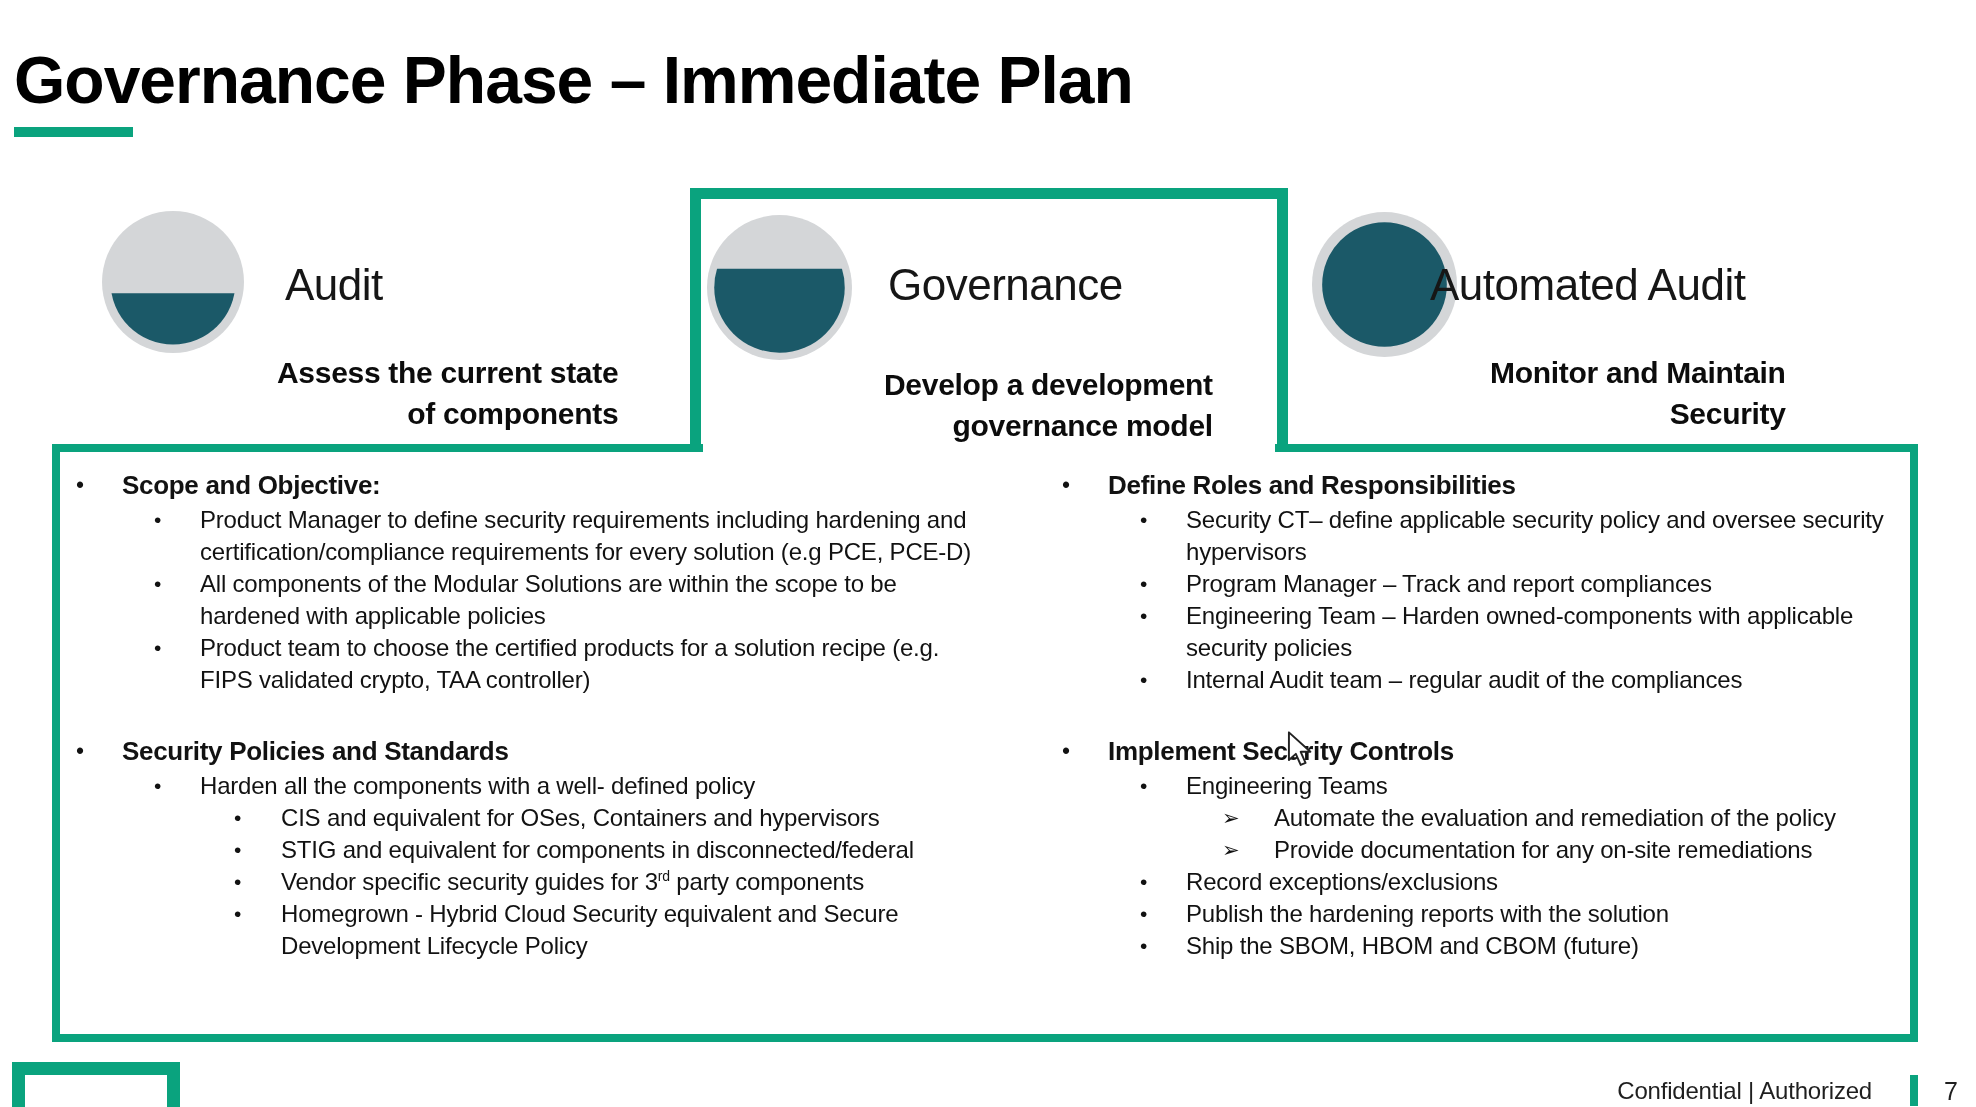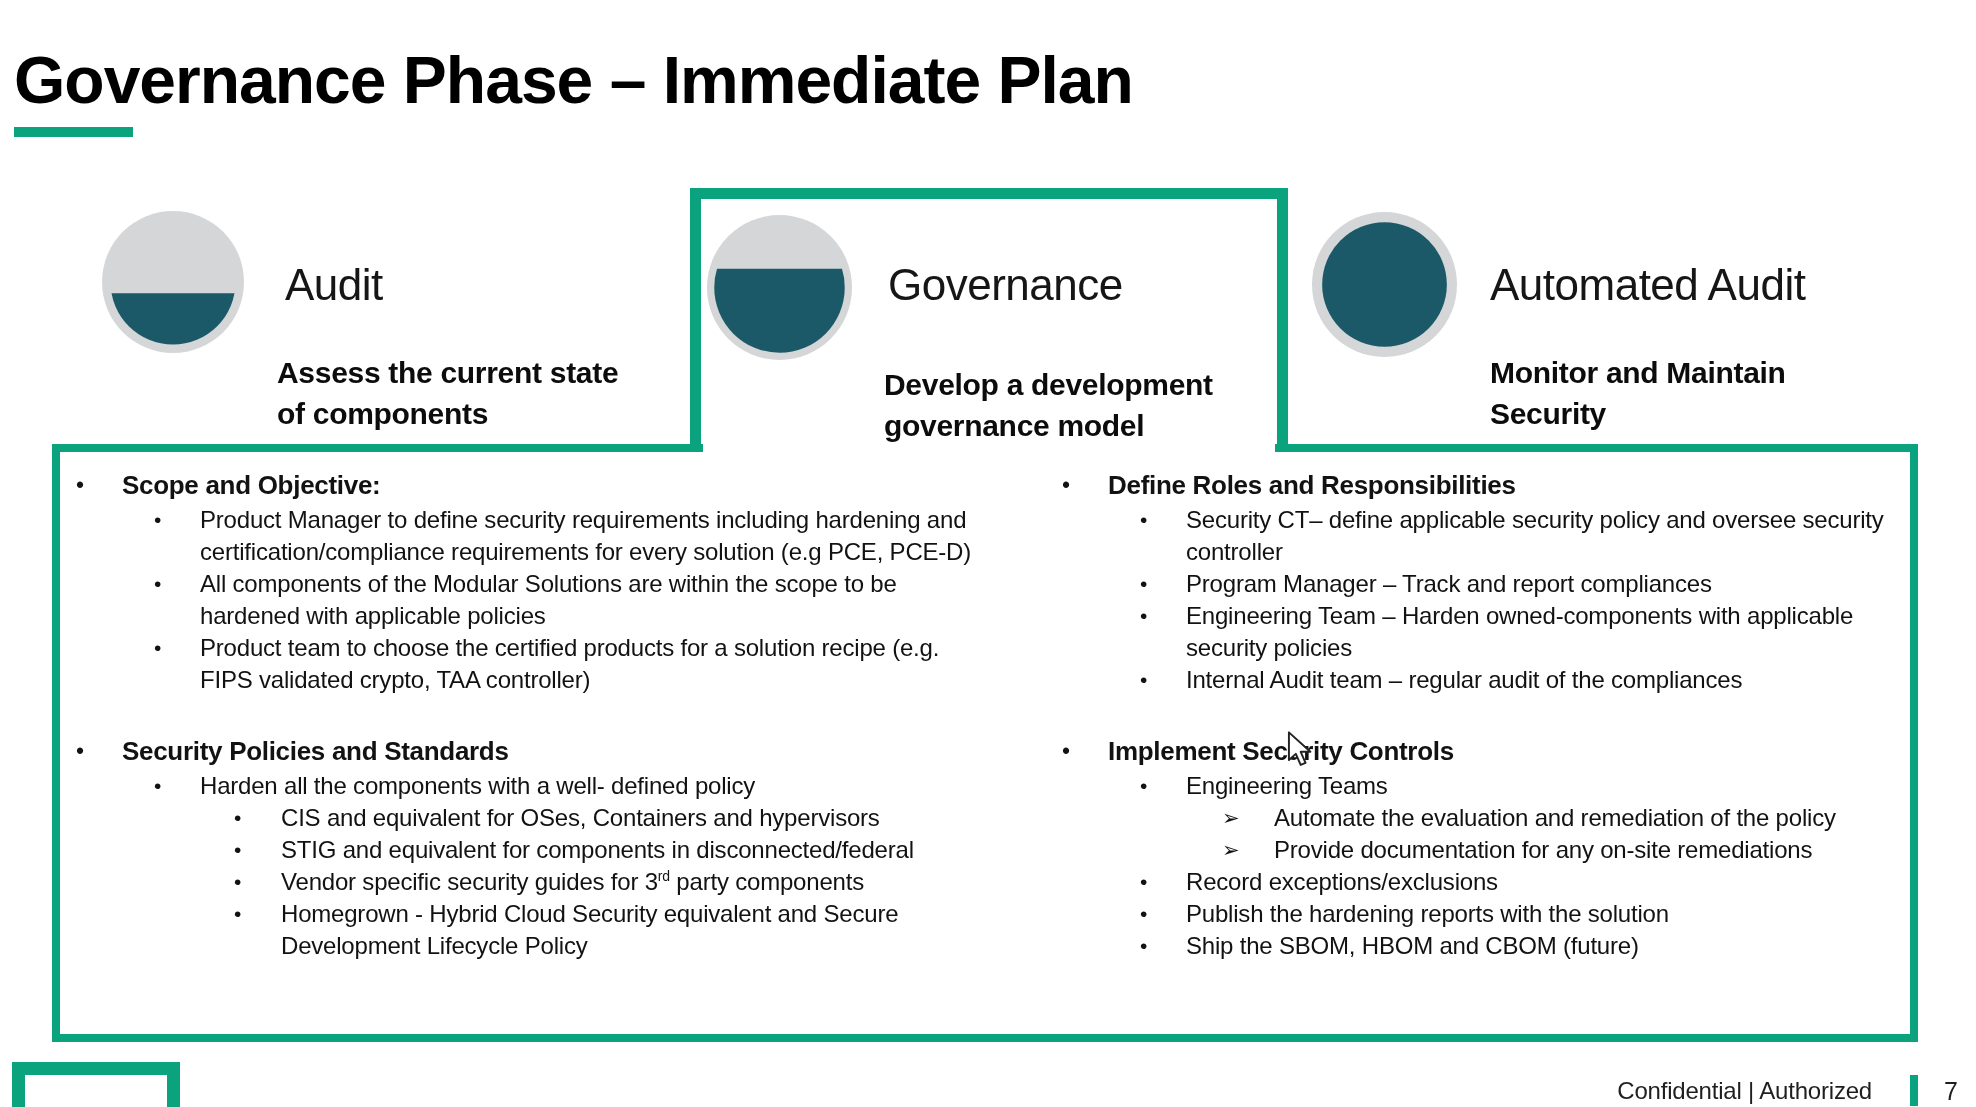--- a/index.html
+++ b/index.html
@@ -15,22 +15,22 @@
 
   
   #governance-box{left:690px;top:188px;width:598px;height:256px;border:11px solid #0aa37e;border-bottom:none;box-sizing:border-box;background:#fff;}
   #main-box{left:52px;top:444px;width:1866px;height:598px;border:8px solid #0aa37e;box-sizing:border-box;background:#fff;}
   #gap-patch{left:703px;top:444px;width:572px;height:10px;background:#ffffff;}
 
   .phase-icon{position:absolute;}
   .phase-name{position:absolute;font-size:44px;font-weight:400;color:#161616;letter-spacing:-0.5px;white-space:pre;}
   #phase-name-1{left:285px;top:260px;}
   #phase-name-2{left:888px;top:260px;}
-  #phase-name-3{left:1490px;top:260px;}
-  .phase-subtitle{position:absolute;font-size:30px;font-weight:700;line-height:41px;letter-spacing:-0.3px;color:#0c0c0c;white-space:pre;}
+  #phase-name-3{left:1430px;top:260px;}
+  .phase-subtitle{position:absolute;font-size:30px;font-weight:700;line-height:41px;letter-spacing:-0.3px;color:#0c0c0c;white-space:pre;text-align:right;}
   #phase-sub-1{left:277px;top:352px;}
   #phase-sub-2{left:884px;top:352px;margin-top:12px;}
   #phase-sub-3{left:1490px;top:352px;}
 
   
   .column{position:absolute;}
   #left-column{left:62px;top:468px;width:980px;}
   #right-column{left:1048px;top:468px;width:880px;}
   .section + .section{margin-top:38px;}
 
@@ -129,21 +129,21 @@
   </div>
 </div>
 
 <div class="column" id="right-column">
   <div class="section">
     <div class="li head">
       <span class="marker">•</span>
       <span>Define Roles and Responsibilities</span>
     </div>
     <div>
-        <div class="li lvl2"><span class="marker">•</span><span class="txt"><span class="b">Security CT– define</span><span> applicable security policy and oversee security</span><br><span>controller</span></span></div>
+        <div class="li lvl2"><span class="marker">•</span><span class="txt"><span class="b">Security CT– define</span><span> applicable security policy and oversee security</span><br><span>hypervisors</span></span></div>
         <div class="li lvl2"><span class="marker">•</span><span class="txt"><span class="b">Program Manager</span><span> – </span><span class="b">Track</span><span> and </span><span class="b">report</span><span> compliances</span></span></div>
         <div class="li lvl2"><span class="marker">•</span><span class="txt"><span class="b">Engineering Team</span><span> – </span><span class="b">Harden</span><span> owned-components with applicable</span><br><span>security policies</span></span></div>
         <div class="li lvl2"><span class="marker">•</span><span class="txt"><span class="b">Internal Audit team</span><span> – regular </span><span class="b">audit</span><span> of the compliances</span></span></div>
       </div>
   </div>
   <div class="section">
     <div class="li head">
       <span class="marker">•</span>
       <span>Implement Security Controls</span>
     </div>

